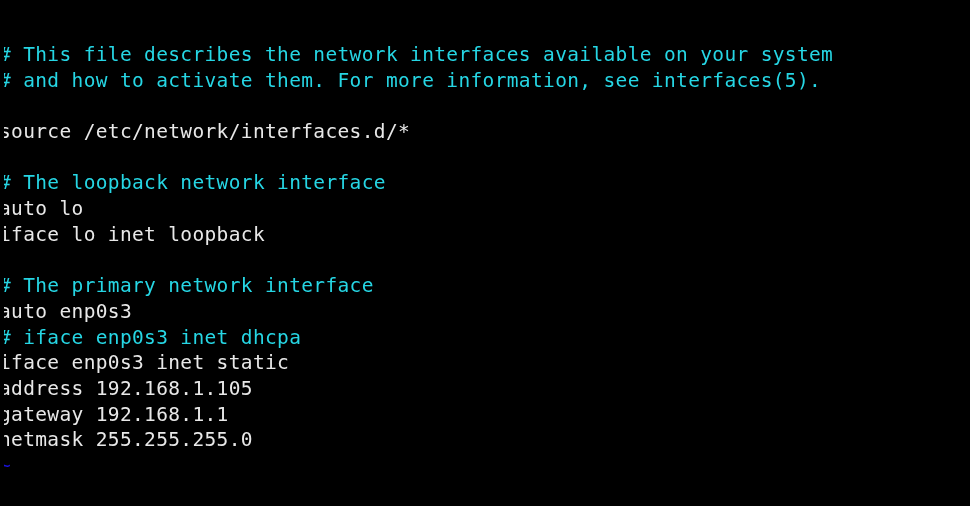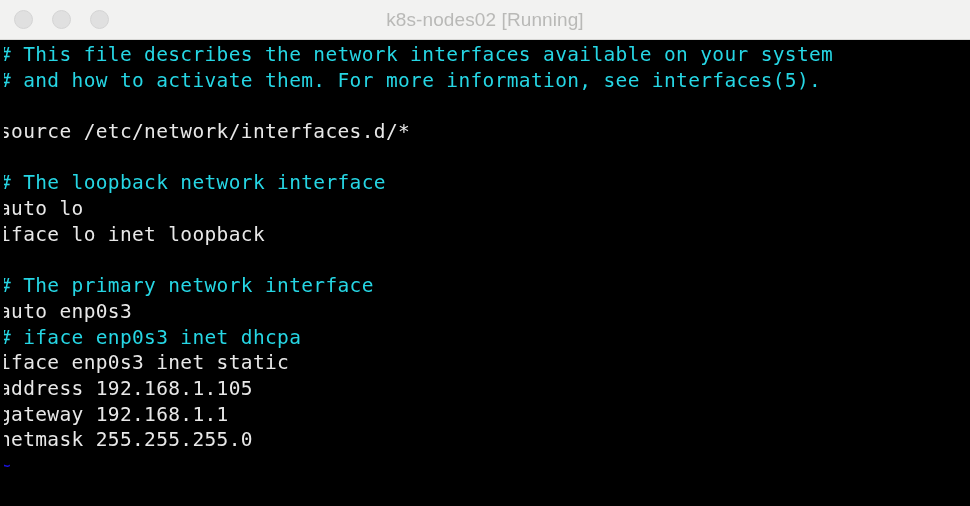--- a/index.html
+++ b/index.html
@@ -95,28 +95,20 @@
   .term-line.comment { color: #26d6e4; }
   .term-line.plain   { color: #e8e8e8; }
   .term-line.filler  { color: #1a12e0; }
   .term-line.blank   { color: transparent; }
 </style>
 </head>
 <body>
 
 <div id="window">
 
-  <div id="titlebar">
-    <div id="traffic-lights">
-      <span class="traffic-light"></span>
-      <span class="traffic-light"></span>
-      <span class="traffic-light"></span>
-    </div>
-    <div id="window-title">k8s-nodes02 [Running]</div>
-  </div>
 
   <div id="console">
     <div id="console-lines">
         <div class="term-line comment"># This file describes the network interfaces available on your system</div>
         <div class="term-line comment"># and how to activate them. For more information, see interfaces(5).</div>
         <div class="term-line blank"></div>
         <div class="term-line plain">source /etc/network/interfaces.d/*</div>
         <div class="term-line blank"></div>
         <div class="term-line comment"># The loopback network interface</div>
         <div class="term-line plain">auto lo</div>

